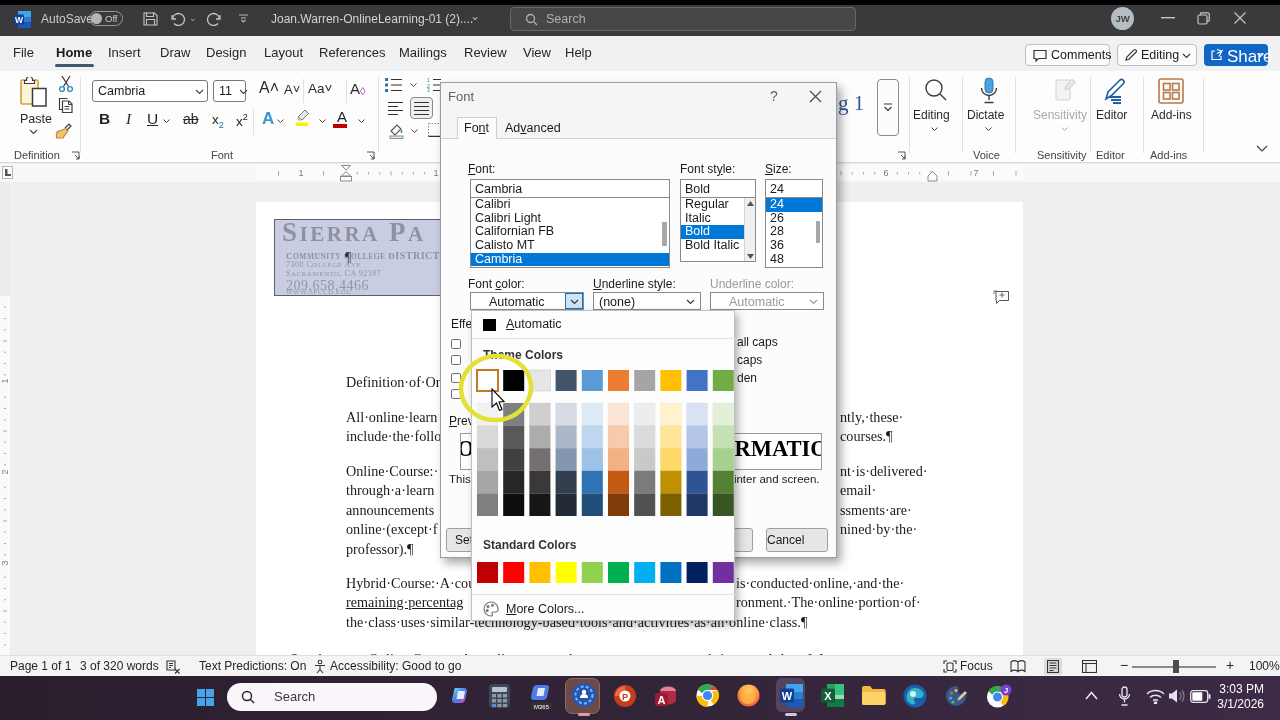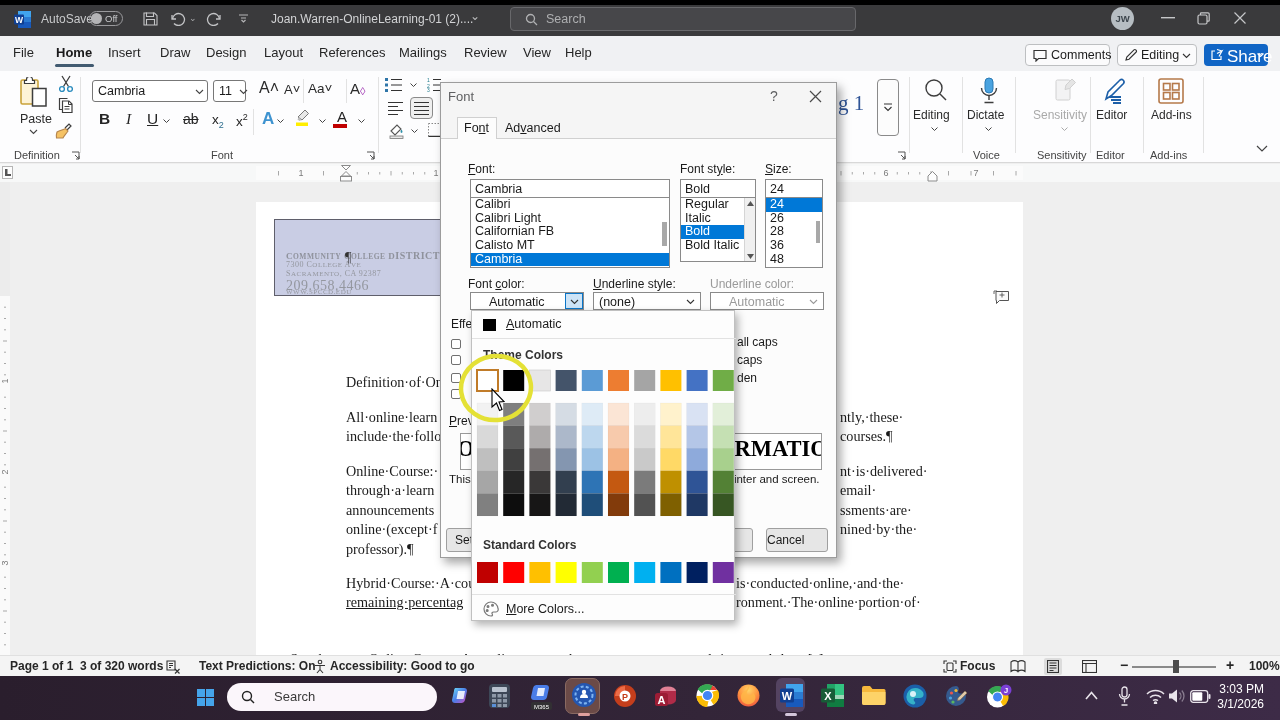--- a/index.html
+++ b/index.html
@@ -36,32 +36,33 @@
   .lbox { position:absolute; border:1px solid #8a8a8a; border-top:none; background:#fff; font-size:12.5px; color:#1a1a1a; overflow:hidden; }
   .li { padding:0 0 0 4px; height:13.7px; line-height:13.5px; white-space:nowrap;}
   .sel { background:#0078d7; color:#fff; }
   .btn { position:absolute; background:#e6e6e6; border:1px solid #9f9f9f; border-radius:3px; font-size:12px; color:#1a1a1a; }
 
   
   #popup { position:absolute; left:471px; top:310px; width:264px; height:311px; background:#fdfdfd; border:1px solid #c0c0c0; box-shadow:3px 4px 8px rgba(0,0,0,.3); }
 
   
   #status { position:absolute; left:0; top:655px; width:1280px; height:21px; background:#f4f4f4; border-top:1px solid #e0e0e0; font-size:12px; color:#262626; }
-  #status span { position:absolute; top:3px; white-space:nowrap;font-weight:bold; }
+  #status span { position:absolute; top:3px; white-space:nowrap; }
 
   
   #taskbar { position:absolute; left:0; top:676px; width:1280px; height:44px; background:linear-gradient(90deg,#2a1e2d 0%,#332538 55%,#3d2b47 100%); }
 </style>
 </head>
 <body>
 
 <div id="canvas">
   <div id="page"></div>
 
   <div class="abs" id="logo" style="left:274px; top:37px; width:172px; height:77px; background:#c9cde4; border:1.5px solid #5f5f6b; overflow:hidden;">
+    <div class="abs" style="left:7px;top:-3px;width:300px;font-family:'Liberation Serif',serif;font-weight:bold;color:#8f929c;font-size:27px;letter-spacing:2.5px;">S<span style="font-size:21px;">IERRA</span> P<span style="font-size:21px;">A</span></div>
     <div class="abs" style="left:11px;top:30px;width:300px;font-family:'Liberation Serif',serif;color:#8f929c;font-size:9px;font-weight:bold;letter-spacing:0.5px;">C<span style="font-size:7.5px;">OMMUNITY</span> C<span style="font-size:7.5px;">OLLEGE</span> D<span style="font-size:10px;">ISTRICT</span></div>
     <div class="abs" style="left:11px;top:40px;font-family:'Liberation Serif',serif;color:#94979f;font-size:8px;letter-spacing:0.5px;">7300 C<span style="font-size:7px;">OLLEGE</span> A<span style="font-size:7px;">VE</span></div>
     <div class="abs" style="left:11px;top:49px;font-family:'Liberation Serif',serif;color:#94979f;font-size:8px;letter-spacing:0.5px;">S<span style="font-size:7px;">ACRAMENTO</span>, CA 92387</div>
     <div class="abs" style="left:11px;top:58px;font-family:'Liberation Serif',serif;color:#94979f;font-size:14px;letter-spacing:0.5px;">209.658.4466</div>
     <div class="abs" style="left:11px;top:68px;font-family:'Liberation Serif',serif;color:#94979f;font-size:7px;letter-spacing:0.5px;">WWW.SPCCD.EDU</div>
   </div>
   <div class="abs" style="left:345px;top:68px;font-family:'Liberation Serif',serif;font-size:14px;color:#333;">¶</div>
 
   <svg class="abs" style="left:993px;top:108px" width="17" height="15" viewBox="0 0 17 15" fill="none" stroke="#555" stroke-width="1">
     <path d="M3 1.5 h12.5 v9 h-9 L3.5 13.5 v-3 H3 Z" fill="#fafafa"></path>
@@ -71,20 +72,21 @@
   <div class="doc" style="left:346px;top:191.5px;">Definition·of·On</div>
   <div class="doc" style="left:346px;top:226.5px;">All·online·learn</div>
   <div class="doc" style="left:346px;top:246px;">include·the·follo</div>
   <div class="doc" style="left:346px;top:280.5px;">Online·Course:·</div>
   <div class="doc" style="left:346px;top:300px;">through·a·learn</div>
   <div class="doc" style="left:346px;top:319.5px;">announcements</div>
   <div class="doc" style="left:346px;top:339px;">online·(except·f</div>
   <div class="doc" style="left:346px;top:358.5px;">professor).¶</div>
   <div class="doc" style="left:346px;top:392.5px;">Hybrid·Course:·A·cou</div>
   <div class="doc" style="left:346px;top:412px;text-decoration:underline;">remaining·percentag</div>
+  <div class="doc" id="line614" style="left:346px;top:431.5px;letter-spacing:0.042px;">the·class·uses·similar-technology-based·tools·and·activities·as·an·online·class.¶</div>
 
   <div class="doc" style="left:840px;top:226.5px;">ntly,·these·</div>
   <div class="doc" style="left:840px;top:246px;">courses.¶</div>
   <div class="doc" style="left:840px;top:280.5px;">nt·is·delivered·</div>
   <div class="doc" style="left:840px;top:300px;">email·</div>
   <div class="doc" style="left:840px;top:319.5px;">ssments·are·</div>
   <div class="doc" style="left:840px;top:339px;">nined·by·the·</div>
   <div class="doc" style="left:736px;top:392.5px;">is·conducted·online,·and·the·</div>
   <div class="doc" style="left:736px;top:412px;">ronment.·The·online·portion·of·</div>
 

